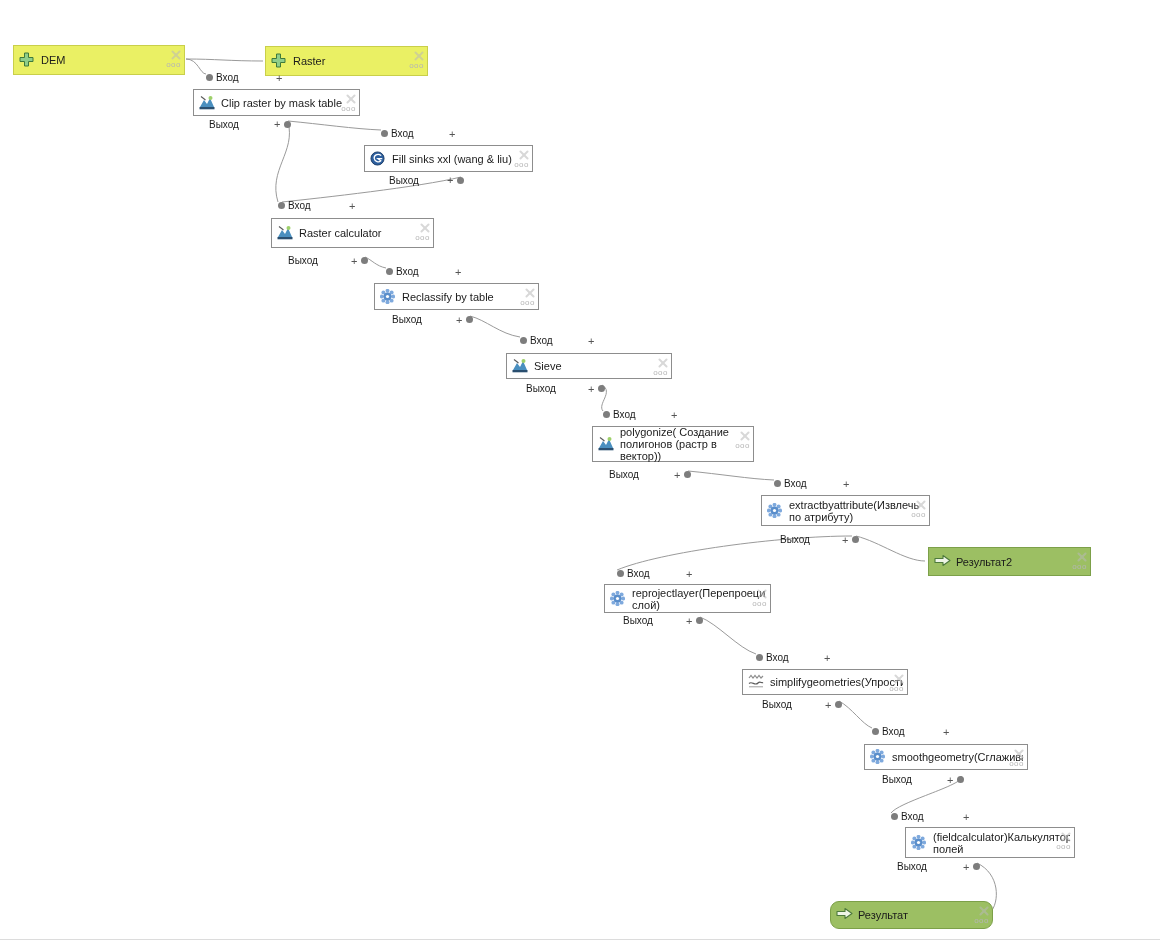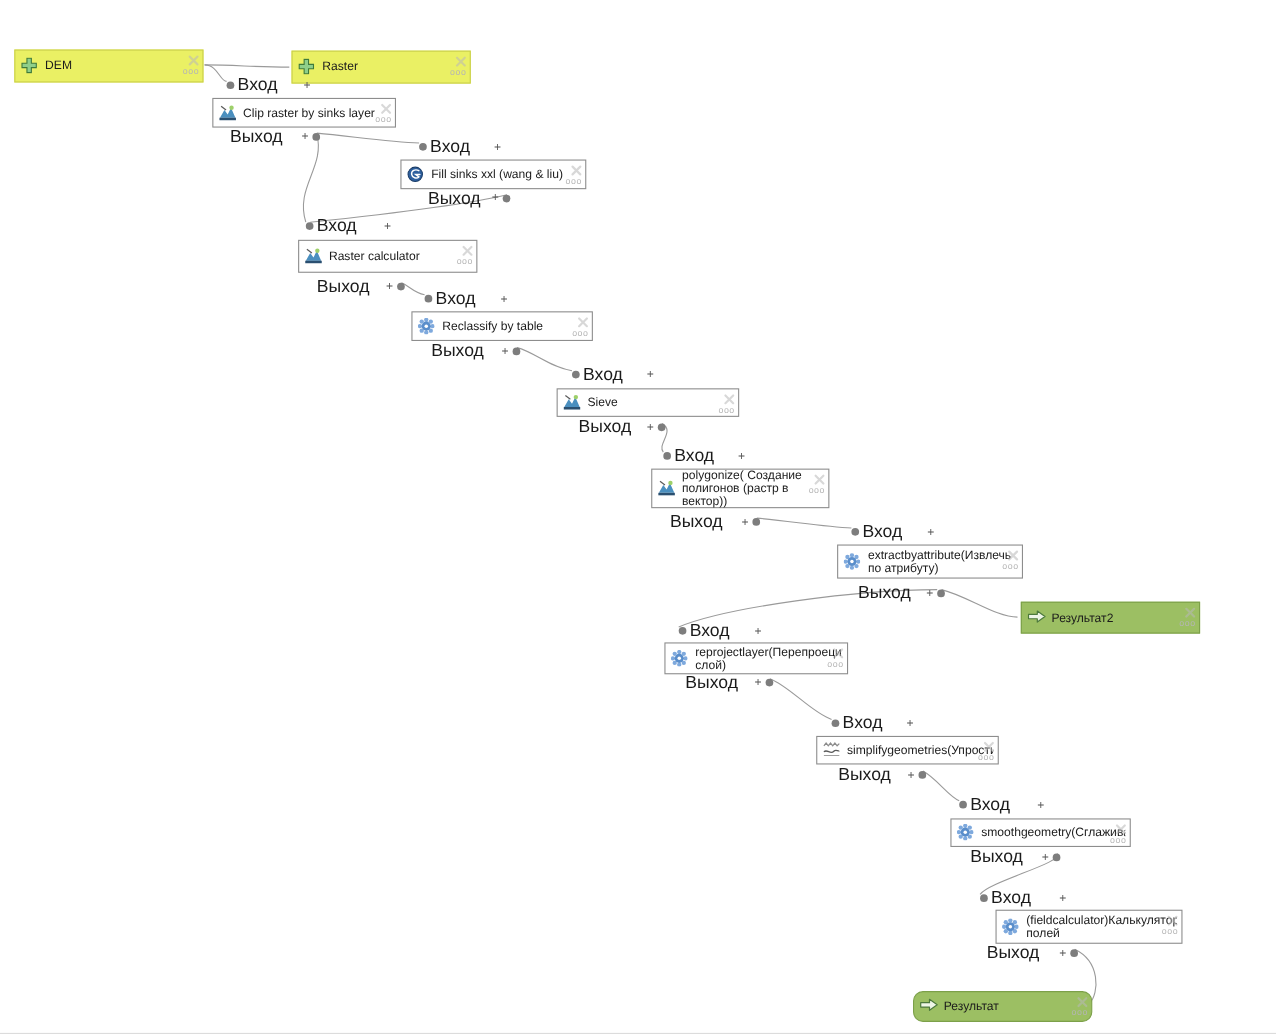--- a/index.html
+++ b/index.html
@@ -108,21 +108,21 @@
     font-size: 8px;
     letter-spacing: 0.5px;
     color: #b5b5b5;
     line-height: 8px;
     font-family: "Liberation Sans", sans-serif;
   }
 
   
   .port {
     position: absolute;
-    font-size: 16px;
+    font-size: 10px;
     color: #1b1b1b;
     white-space: nowrap;
     line-height: 11px;
   }
   .dot {
     position: absolute;
     width: 7px;
     height: 7px;
     border-radius: 50%;
     background: #7d7d7d;
@@ -180,21 +180,21 @@
           <span class="dots3">ooo</span>
         </span>
       </div>
       <div class="node" style="left: 193px; top: 77px; width: 167px; height: 27px;">
         <span class="nicon"><svg width="16" height="15" viewBox="0 0 16 15">
             <path d="M1 12 L5 5 L8 9 L11 3 L15 12 Z" fill="#4a8fbf"></path>
             <circle cx="11.5" cy="3" r="2" fill="#9ed06a"></circle>
             <path d="M2 1.5 L6.5 5" stroke="#5a5a5a" stroke-width="1.1"></path>
             <rect x="0.5" y="12" width="15" height="2.3" fill="#2a4f70"></rect>
           </svg></span>
-        <span class="nlabel">Clip raster by sinks layer</span>
+        <span class="nlabel">Clip raster by mask table</span>
         <span class="ncorner">
           <span class="xbtn"></span>
           <span class="dots3">ooo</span>
         </span>
       </div>
       <div class="node" style="left: 364px; top: 133px; width: 169px; height: 27px;">
         <span class="nicon"><svg width="15" height="15" viewBox="0 0 16 16">
             <circle cx="8" cy="8" r="7" fill="#2d5f9e" stroke="#1b3d68" stroke-width="1"></circle>
             <path d="M11.5 4.5 C8 2.5 4 4.5 4.5 8 C5 11.5 9.5 12.5 11.5 10.5 L8.5 8.2 L12.5 8.2" stroke="#ffffff" stroke-width="1.4" fill="none" stroke-linecap="round"></path>
           </svg></span>

